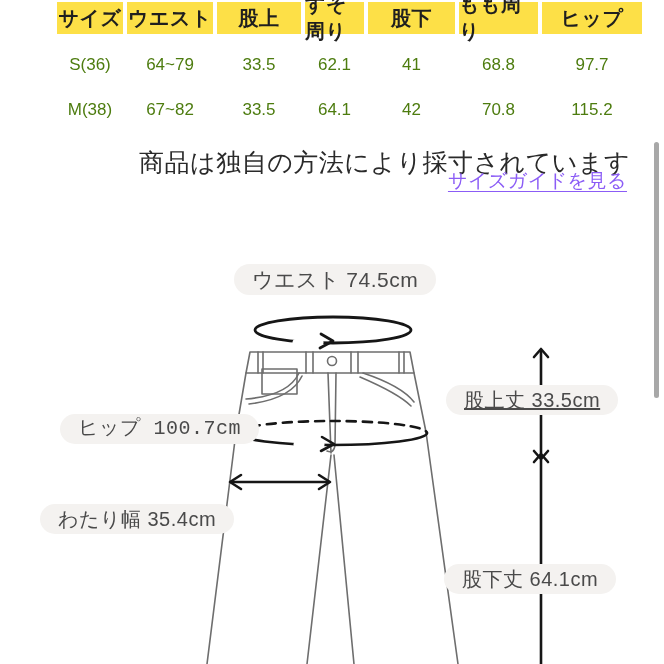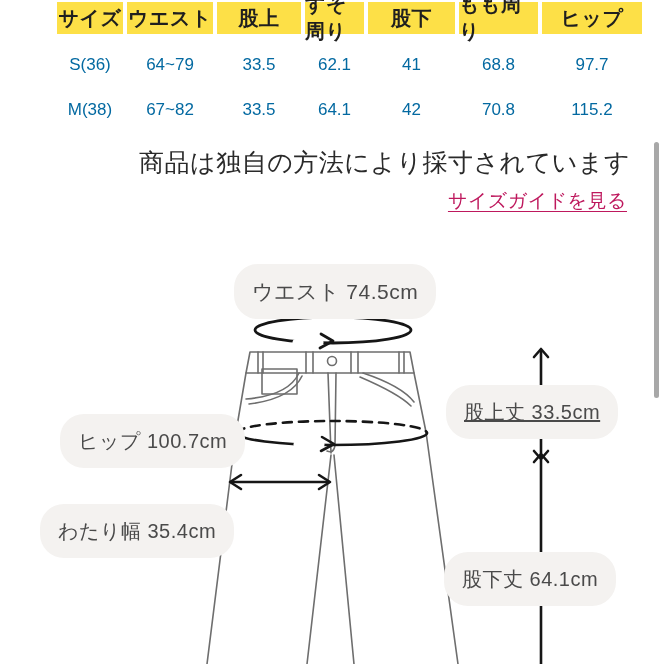--- a/index.html
+++ b/index.html
@@ -7,39 +7,39 @@
   body{font-family:"Liberation Sans","DejaVu Sans",sans-serif;}
   .canvas{position:relative;width:664px;height:664px;background:#ffffff;overflow:hidden;}
 
   
   .size-table{position:absolute;left:57px;top:2px;width:585px;}
   .tgrid{display:grid;grid-template-columns:66px 86px 84px 59px 87px 79px 100px;column-gap:4px;}
   .th{background:#fde047;height:32px;display:flex;align-items:center;justify-content:center;
       font-size:20px;font-weight:bold;color:#1f1f1f;letter-spacing:.5px;}
   .tbody{margin-top:8px;}
   .td{height:45px;display:flex;align-items:center;justify-content:center;
-      font-size:17px;color:#0369a1;}
+      font-size:17px;color:#4d7c0f;}
 
   
   .note{position:absolute;top:146px;right:34px;font-size:25px;color:#2a2a2a;letter-spacing:.5px;}
-  .size-guide-link{position:absolute;top:188px;right:37px;font-size:19px;color:#be185d;
+  .size-guide-link{position:absolute;top:168px;right:37px;font-size:19px;color:#8b5cf6;
       text-decoration:underline;text-underline-offset:4px;letter-spacing:.5px;cursor:pointer;}
 
   
   .scrollbar{position:absolute;left:654px;top:142px;width:5px;height:256px;background:#a8a8a8;border-radius:3px;}
 
   
   .diagram-svg{position:absolute;left:0;top:0;width:664px;height:664px;}
   .pill{position:absolute;background:#f4f2f0;color:#4a4a4a;font-size:20px;letter-spacing:.5px;
-        padding:14px 18px;border-radius:24px;white-space:nowrap;line-height:1.3;}
+        padding:2px 18px;border-radius:24px;white-space:nowrap;line-height:1.3;}
   .pill-waist{left:234px;top:264px;font-size:21px;}
-  .pill-hip{left:60px;top:414px;}
+  .pill-hip{left:60px;top:414px;font-family:Liberation Mono, monospace;}
   .pill-watari{left:40px;top:504px;}
   .pill-rise{left:446px;top:385px;text-decoration:underline;}
-  .pill-inseam{left:444px;top:552px;}
+  .pill-inseam{left:444px;top:564px;}
 </style>
 </head>
 <body>
 
 <div class="canvas">
 
   <div class="size-table">
     <div class="tgrid">
       <div class="th">サイズ</div>
       <div class="th">ウエスト</div>

